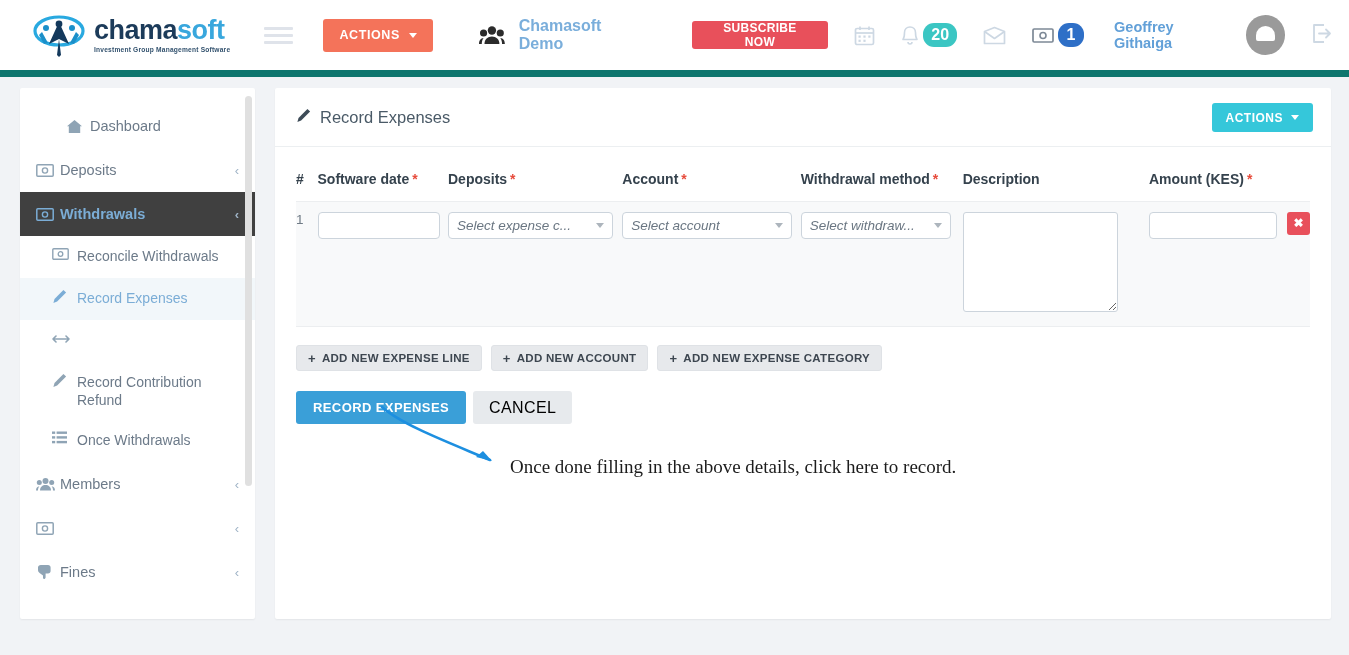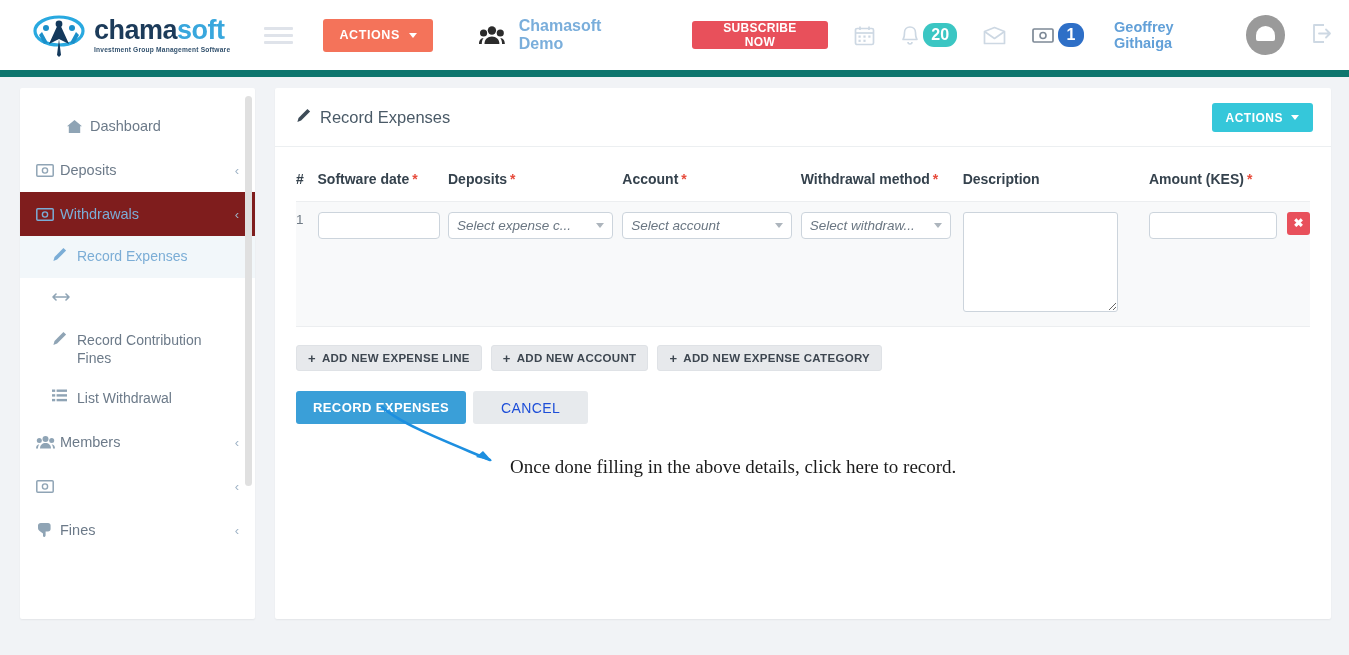--- a/index.html
+++ b/index.html
@@ -93,21 +93,21 @@
   .nav-item {
     display: flex; align-items: center; padding: 0 16px;
     min-height: 44px; color: #6c7a89; font-size: 14.5px; cursor: pointer;
     position: relative;
   }
   .nav-item .ico { width: 24px; flex: none; display: flex; align-items: center; color: #8fa4b5; }
   .nav-item .lbl { flex: 1; line-height: 19px; padding: 6px 0; }
   .nav-item .chev {
     color: #9fb3c6; font-size: 13px; margin-left: auto; padding-left: 6px;
   }
-  .nav-item.active { background: #7f1d1d; color: #7badd6; }
+  .nav-item.active { background: #404040; color: #7badd6; font-weight: bold; }
   .nav-item.active .ico { color: #7badd6; }
   .nav-sub { display: flex; align-items: flex-start; padding: 0 16px 0 32px; min-height: 42px;
     color: #6c7a89; font-size: 14px; cursor: pointer; }
   .nav-sub .ico { width: 25px; flex: none; color: #8fa4b5; padding-top: 11px; }
   .nav-sub .lbl { padding: 11px 0; line-height: 18px; }
   .nav-sub.active { background: #f2f7fa; color: #7badd6; }
   .nav-sub.active .ico { color: #7badd6; }
 
   .sb-scrollbar {
     position: absolute; right: 3px; top: 8px; width: 7px; height: 390px;
@@ -184,22 +184,22 @@
   }
   .plus { font-size: 13px; font-weight: bold; }
 
   .submitrow { display: flex; gap: 7px; margin-top: 20px; }
   .btn-record {
     background: #3a9fd8; color: #fff; border: none; border-radius: 3px;
     height: 33px; padding: 0 17px; font-size: 13px; font-weight: bold;
     letter-spacing: 0.4px; cursor: pointer; font-family: "Liberation Sans", sans-serif;
   }
   .btn-cancel {
-    background: #e7eaed; color: #1d4ed8; border: none; border-radius: 3px;
-    height: 33px; padding: 0 28px; font-size: 14px; letter-spacing: 0.4px;
+    background: #e7eaed; color: #000000; border: none; border-radius: 3px;
+    height: 33px; padding: 0 16px; font-size: 16px; letter-spacing: 0.4px;
     cursor: pointer; font-family: "Liberation Sans", sans-serif;
   }
 
   
   .annot-svg { position: absolute; left: 380px; top: 405px; pointer-events: none; }
   .annot-text {
     position: absolute; left: 510px; top: 456px;
     font-family: "Liberation Serif", serif; font-size: 19px; color: #1c1c1c;
     white-space: nowrap;
   }
@@ -336,20 +336,29 @@
     <span class="ico">
       <svg width="18" height="13" viewBox="0 0 18 13">
           <rect x="0.8" y="0.8" width="16.4" height="11.4" rx="1" fill="none" stroke="currentColor" stroke-width="1.5"></rect>
           <circle cx="9" cy="6.5" r="2.6" fill="none" stroke="currentColor" stroke-width="1.4"></circle>
         </svg>
     </span>
     <span class="lbl">Withdrawals</span>
     <span class="chev">‹</span>
   </div>
 
+  <div class="nav-sub">
+    <span class="ico">
+      <svg width="17" height="12" viewBox="0 0 17 12">
+          <rect x="0.8" y="0.8" width="15.4" height="10.4" rx="1" fill="none" stroke="currentColor" stroke-width="1.4"></rect>
+          <circle cx="8.5" cy="6" r="2.3" fill="none" stroke="currentColor" stroke-width="1.3"></circle>
+        </svg>
+    </span>
+    <span class="lbl">Reconcile Withdrawals</span>
+  </div>
 
   <div class="nav-sub active">
     <span class="ico">
       <svg width="15" height="15" viewBox="0 0 15 15">
           <path d="M11.4 0.9 L14.1 3.6 L5.1 12.6 L1.4 14.1 L2.5 10.1 Z" fill="currentColor"></path>
         </svg>
     </span>
     <span class="lbl">Record Expenses</span>
   </div>
 
@@ -360,35 +369,35 @@
         </svg>
     </span>
   </div>
 
   <div class="nav-sub">
     <span class="ico">
       <svg width="15" height="15" viewBox="0 0 15 15">
           <path d="M11.4 0.9 L14.1 3.6 L5.1 12.6 L1.4 14.1 L2.5 10.1 Z" fill="currentColor"></path>
         </svg>
     </span>
-    <span class="lbl">Record Contribution Fines</span>
+    <span class="lbl">Record Contribution Refund</span>
   </div>
 
   <div class="nav-sub">
     <span class="ico">
       <svg width="15" height="13" viewBox="0 0 15 13">
         <rect x="0" y="0.5" width="3.2" height="2.4" fill="currentColor"></rect>
           <rect x="4.6" y="0.5" width="10.4" height="2.4" fill="currentColor"></rect>
         <rect x="0" y="5.2" width="3.2" height="2.4" fill="currentColor"></rect>
           <rect x="4.6" y="5.2" width="10.4" height="2.4" fill="currentColor"></rect>
         <rect x="0" y="9.9" width="3.2" height="2.4" fill="currentColor"></rect>
           <rect x="4.6" y="9.9" width="10.4" height="2.4" fill="currentColor"></rect>
       </svg>
     </span>
-    <span class="lbl">List Withdrawal</span>
+    <span class="lbl">Once Withdrawals</span>
   </div>
 
   <div class="nav-item">
     <span class="ico">
       <svg width="19" height="14" viewBox="0 0 19 14">
         <circle cx="9.5" cy="4" r="3" fill="currentColor"></circle>
           <circle cx="3.3" cy="5.6" r="2.5" fill="currentColor"></circle>
           <circle cx="15.7" cy="5.6" r="2.5" fill="currentColor"></circle>
         <path d="M4 13.5 C4 9.9 6.5 8 9.5 8 C12.5 8 15 9.9 15 13.5 Z" fill="currentColor"></path>
         <path d="M0 13.5 C0 11 1.3 9.4 3.3 9.2 C2.4 10.3 2 11.8 2 13.5 Z" fill="currentColor"></path>

